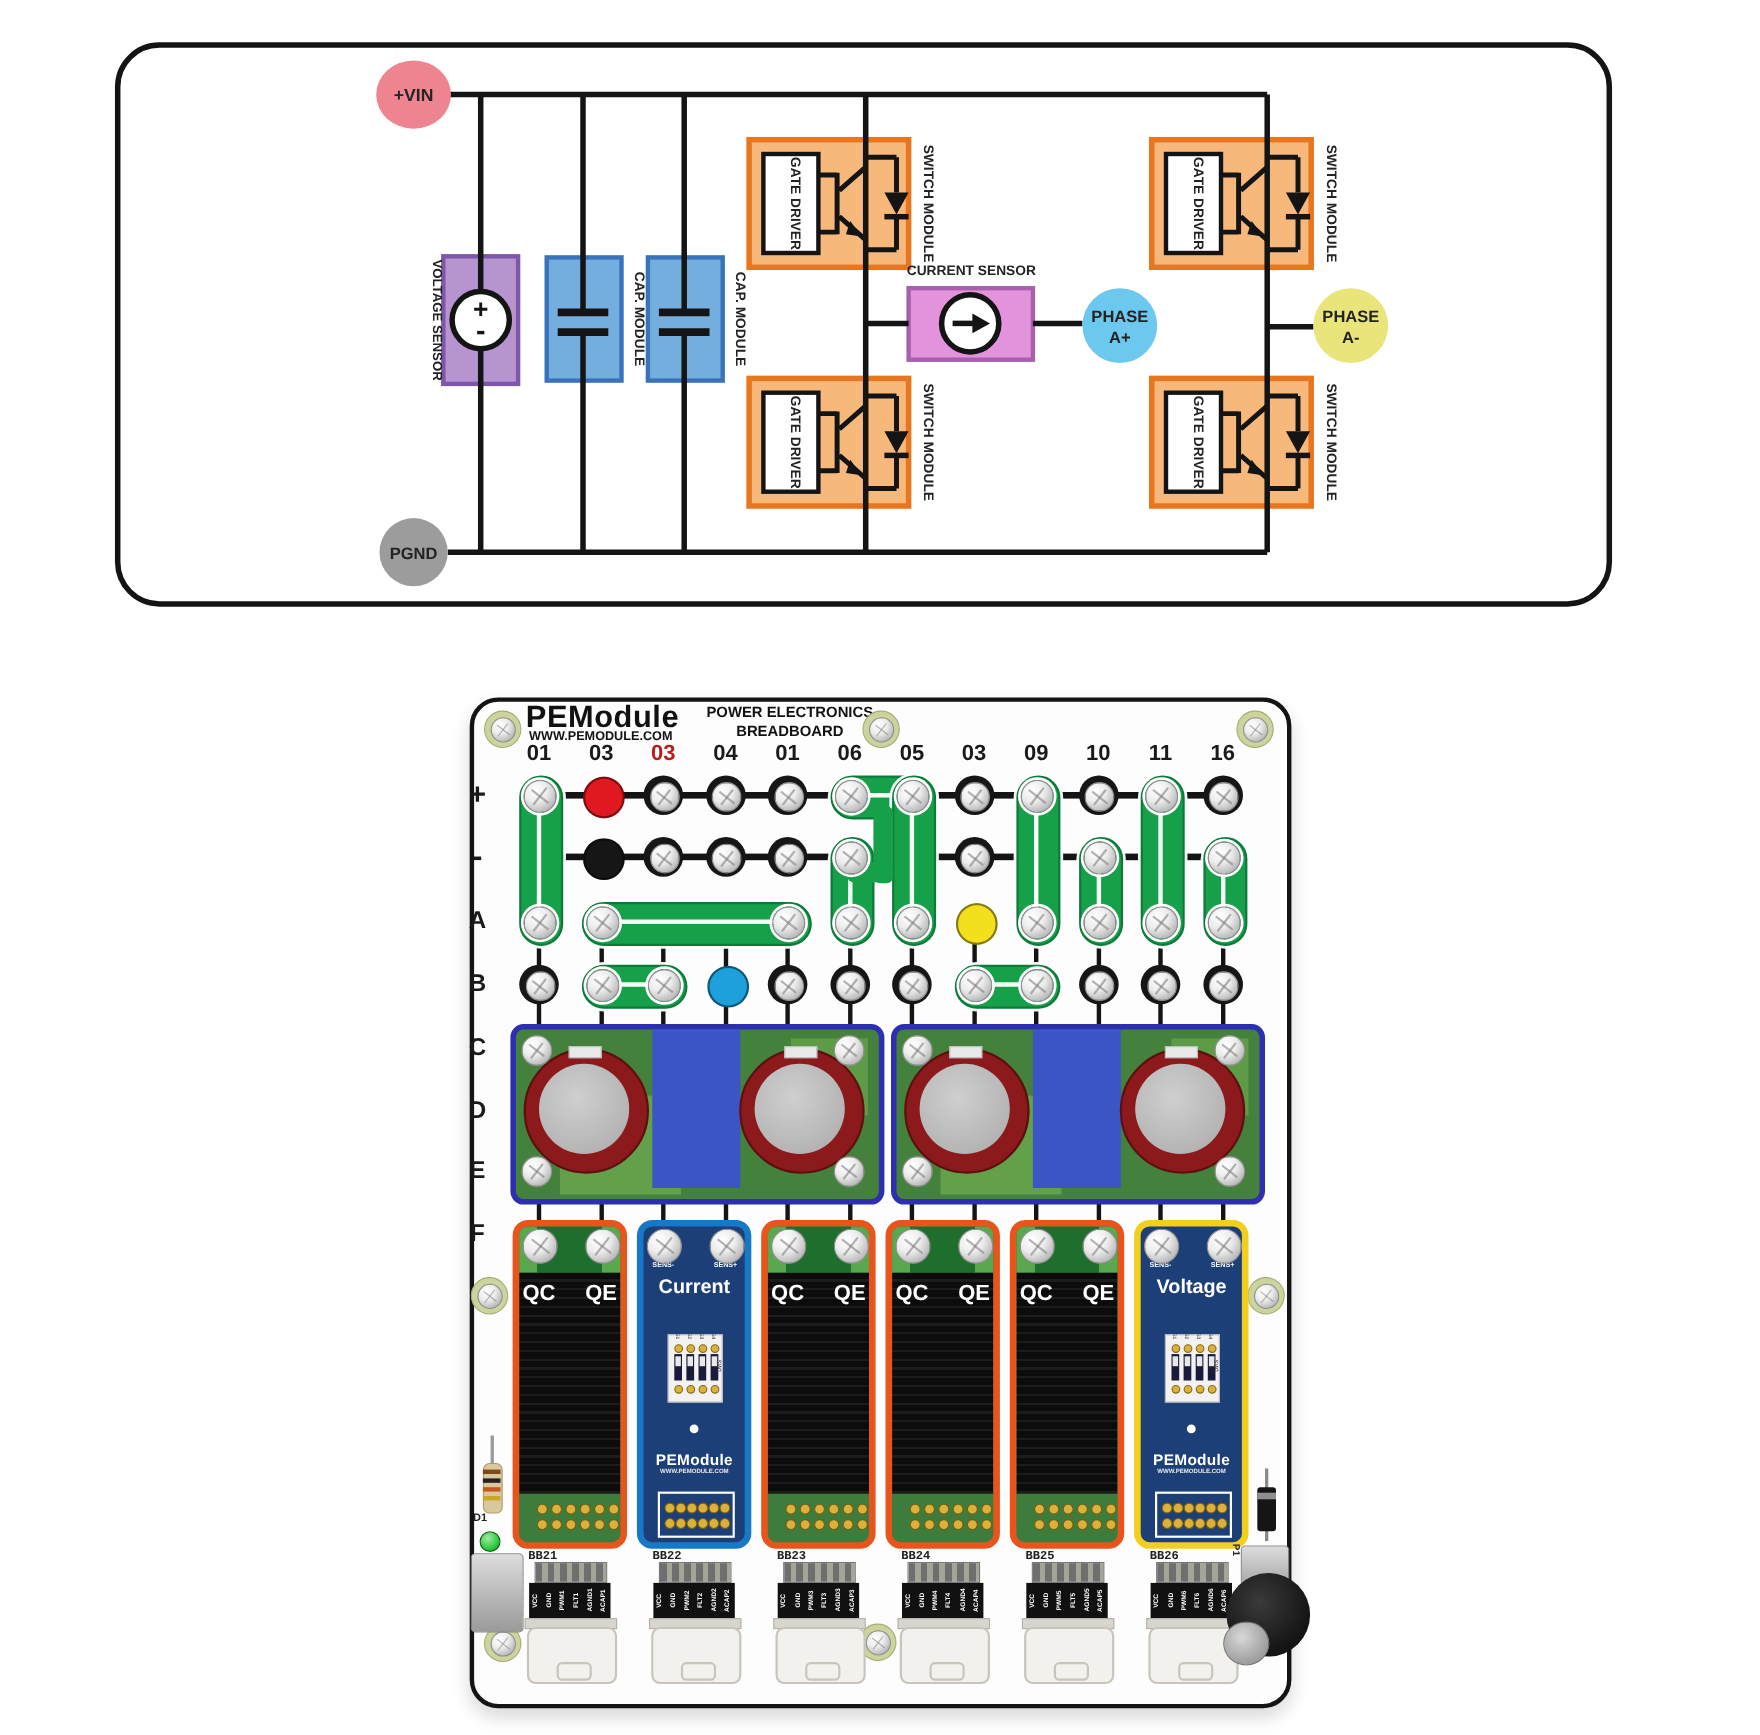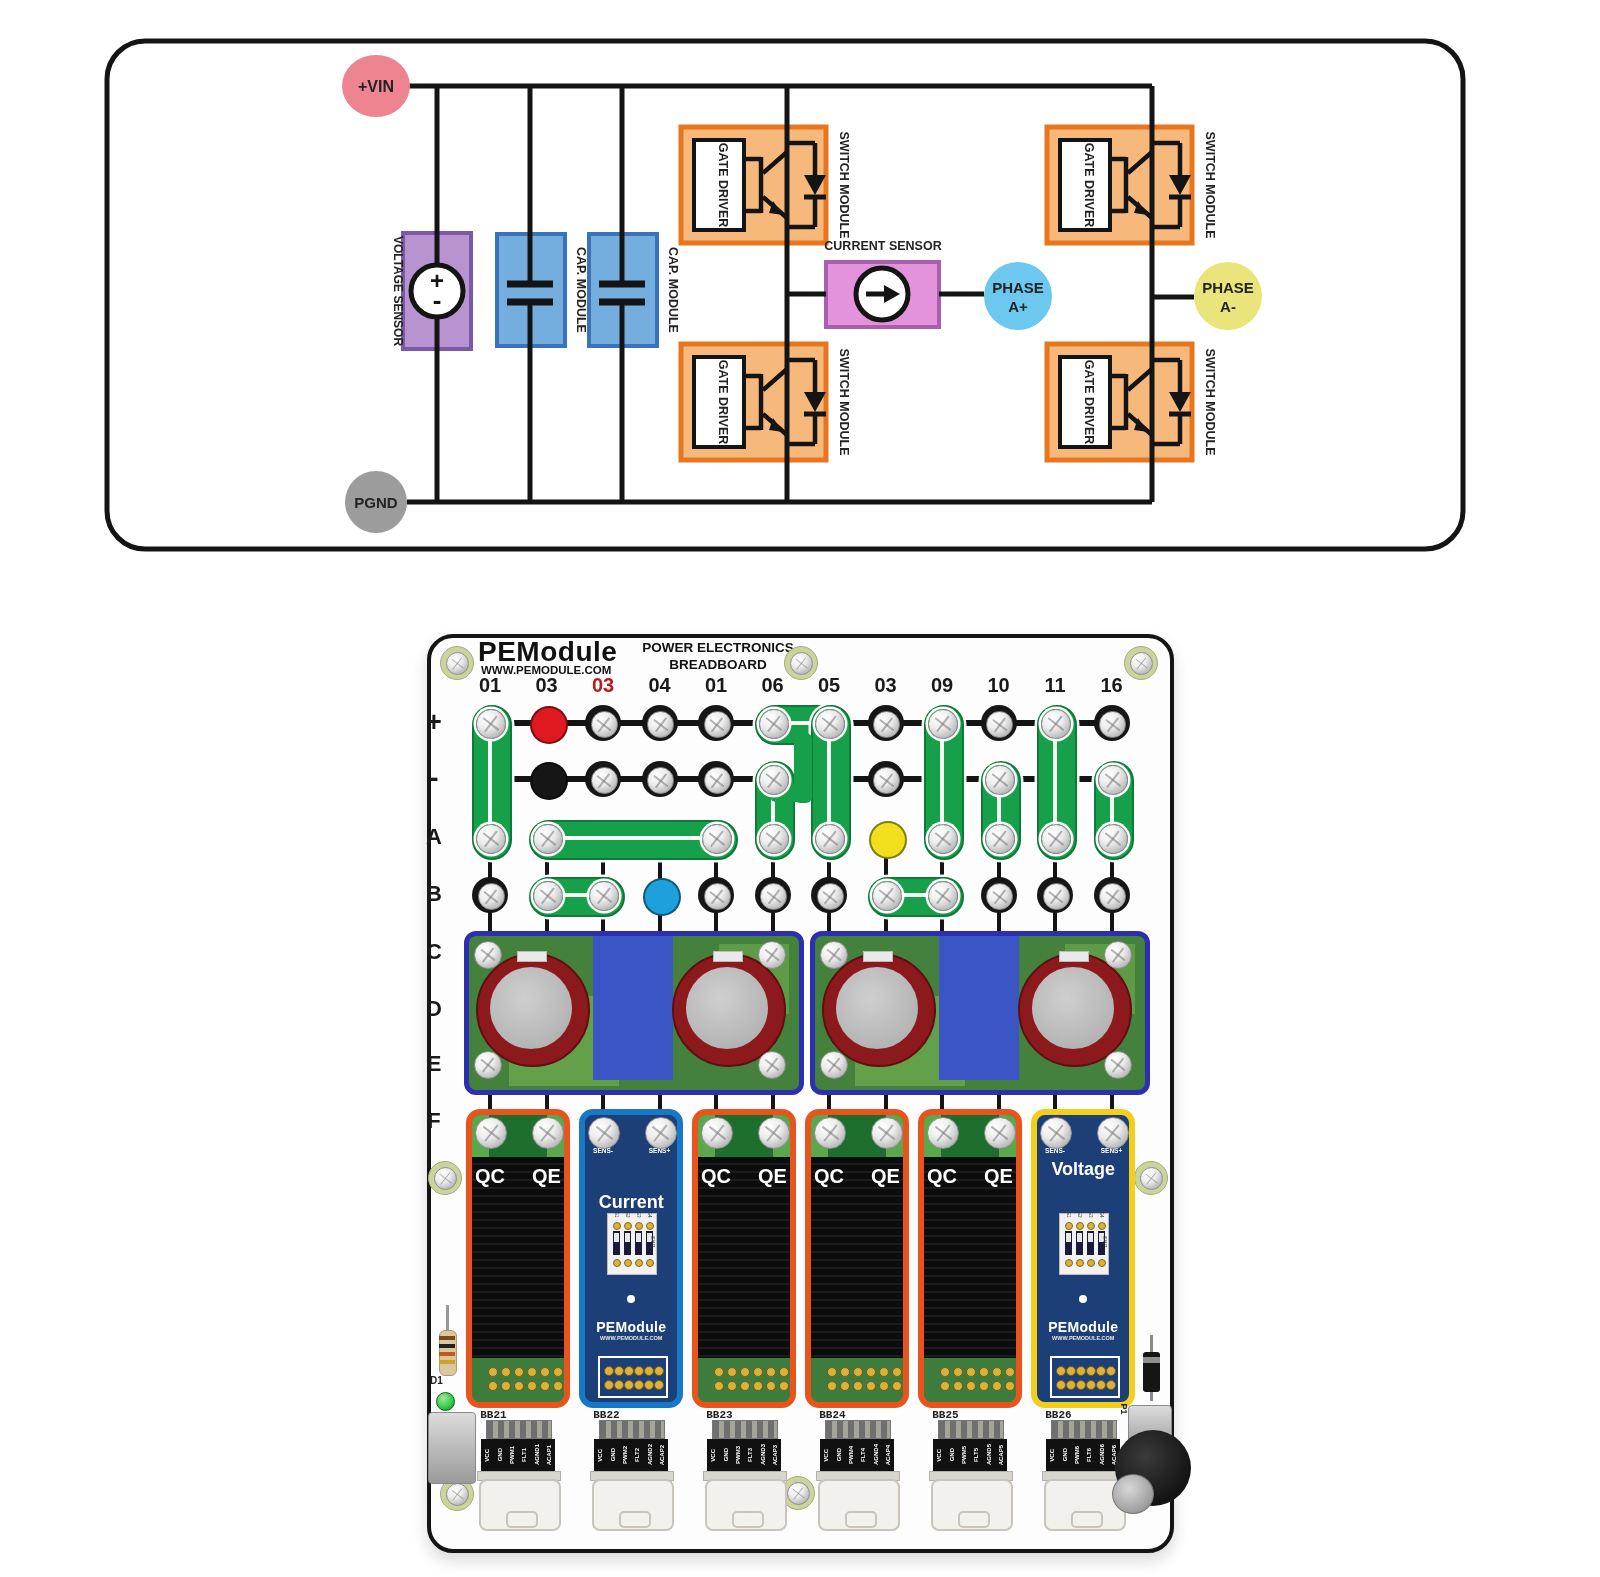--- a/index.html
+++ b/index.html
@@ -358,21 +358,21 @@
         <span class="vtext" style="font-size: 6px; font-weight: bold; color: rgb(255, 255, 255);">AGND1</span>
         <span class="vtext" style="font-size: 6px; font-weight: bold; color: rgb(255, 255, 255);">ACAP1</span>
       </div>
       <div class="abs" style="left: 477.25px; top: 1471px; width: 82px; height: 8px; background: rgb(216, 213, 207); border: 1px solid rgb(181, 177, 168);"></div>
       <div class="abs" style="left: 479.25px; top: 1479px; width: 78px; height: 48px; background: rgb(243, 241, 237); border: 2px solid rgb(201, 197, 189); border-radius: 8px;">
         <div class="abs" style="left: 25px; top: 30px; width: 28px; height: 13px; border: 2px solid rgb(201, 197, 189); border-radius: 5px; background: rgb(243, 241, 237);"></div>
       </div>
       <div class="abs" style="left: 579.25px; top: 1109px; width: 104px; height: 299px; border: 6px solid rgb(24, 120, 200); border-radius: 14px; background: rgb(28, 63, 120); box-sizing: border-box; overflow: hidden;">
         <div class="abs" style="left: -2.25px; top: 32px; width: 40px; font-size: 6.5px; font-weight: bold; color: rgb(255, 255, 255); text-align: center;">SENS-</div>
         <div class="abs" style="left: 54.25px; top: 32px; width: 40px; font-size: 6.5px; font-weight: bold; color: rgb(255, 255, 255); text-align: center;">SENS+</div>
-        <div class="abs" style="left: 0px; top: 44px; width: 92px; font-size: 18px; font-weight: bold; color: rgb(255, 255, 255); text-align: center; margin-top: 33px;">Current</div>
+        <div class="abs" style="left: 0px; top: 44px; width: 92px; font-size: 18px; font-weight: bold; color: rgb(255, 255, 255); text-align: center;">Current</div>
         <div class="abs" style="left: 22px; top: 98px; width: 48px; height: 60px; background: rgb(242, 242, 242); border: 1px solid rgb(187, 187, 187);">
           <div class="abs" style="left: 3px; top: 0px; width: 10px; font-size: 4.5px; color: rgb(51, 51, 51); transform: rotate(90deg);">G1</div>
           <div class="abs" style="left: 5px; top: 8px; width: 6px; height: 6px; border-radius: 50%; background: rgb(217, 177, 59); border: 1px solid rgb(138, 106, 20);"></div>
           <div class="abs" style="left: 5px; top: 17px; width: 7px; height: 24px; background: rgb(26, 26, 58);"></div>
           <div class="abs" style="left: 6px; top: 19px; width: 5px; height: 9px; background: rgb(232, 232, 232);"></div>
           <div class="abs" style="left: 5px; top: 45px; width: 6px; height: 6px; border-radius: 50%; background: rgb(217, 177, 59); border: 1px solid rgb(138, 106, 20);"></div>
           <div class="abs" style="left: 14px; top: 0px; width: 10px; font-size: 4.5px; color: rgb(51, 51, 51); transform: rotate(90deg);">G2</div>
           <div class="abs" style="left: 16px; top: 8px; width: 6px; height: 6px; border-radius: 50%; background: rgb(217, 177, 59); border: 1px solid rgb(138, 106, 20);"></div>
           <div class="abs" style="left: 16px; top: 17px; width: 7px; height: 24px; background: rgb(26, 26, 58);"></div>
           <div class="abs" style="left: 17px; top: 19px; width: 5px; height: 9px; background: rgb(232, 232, 232);"></div>

